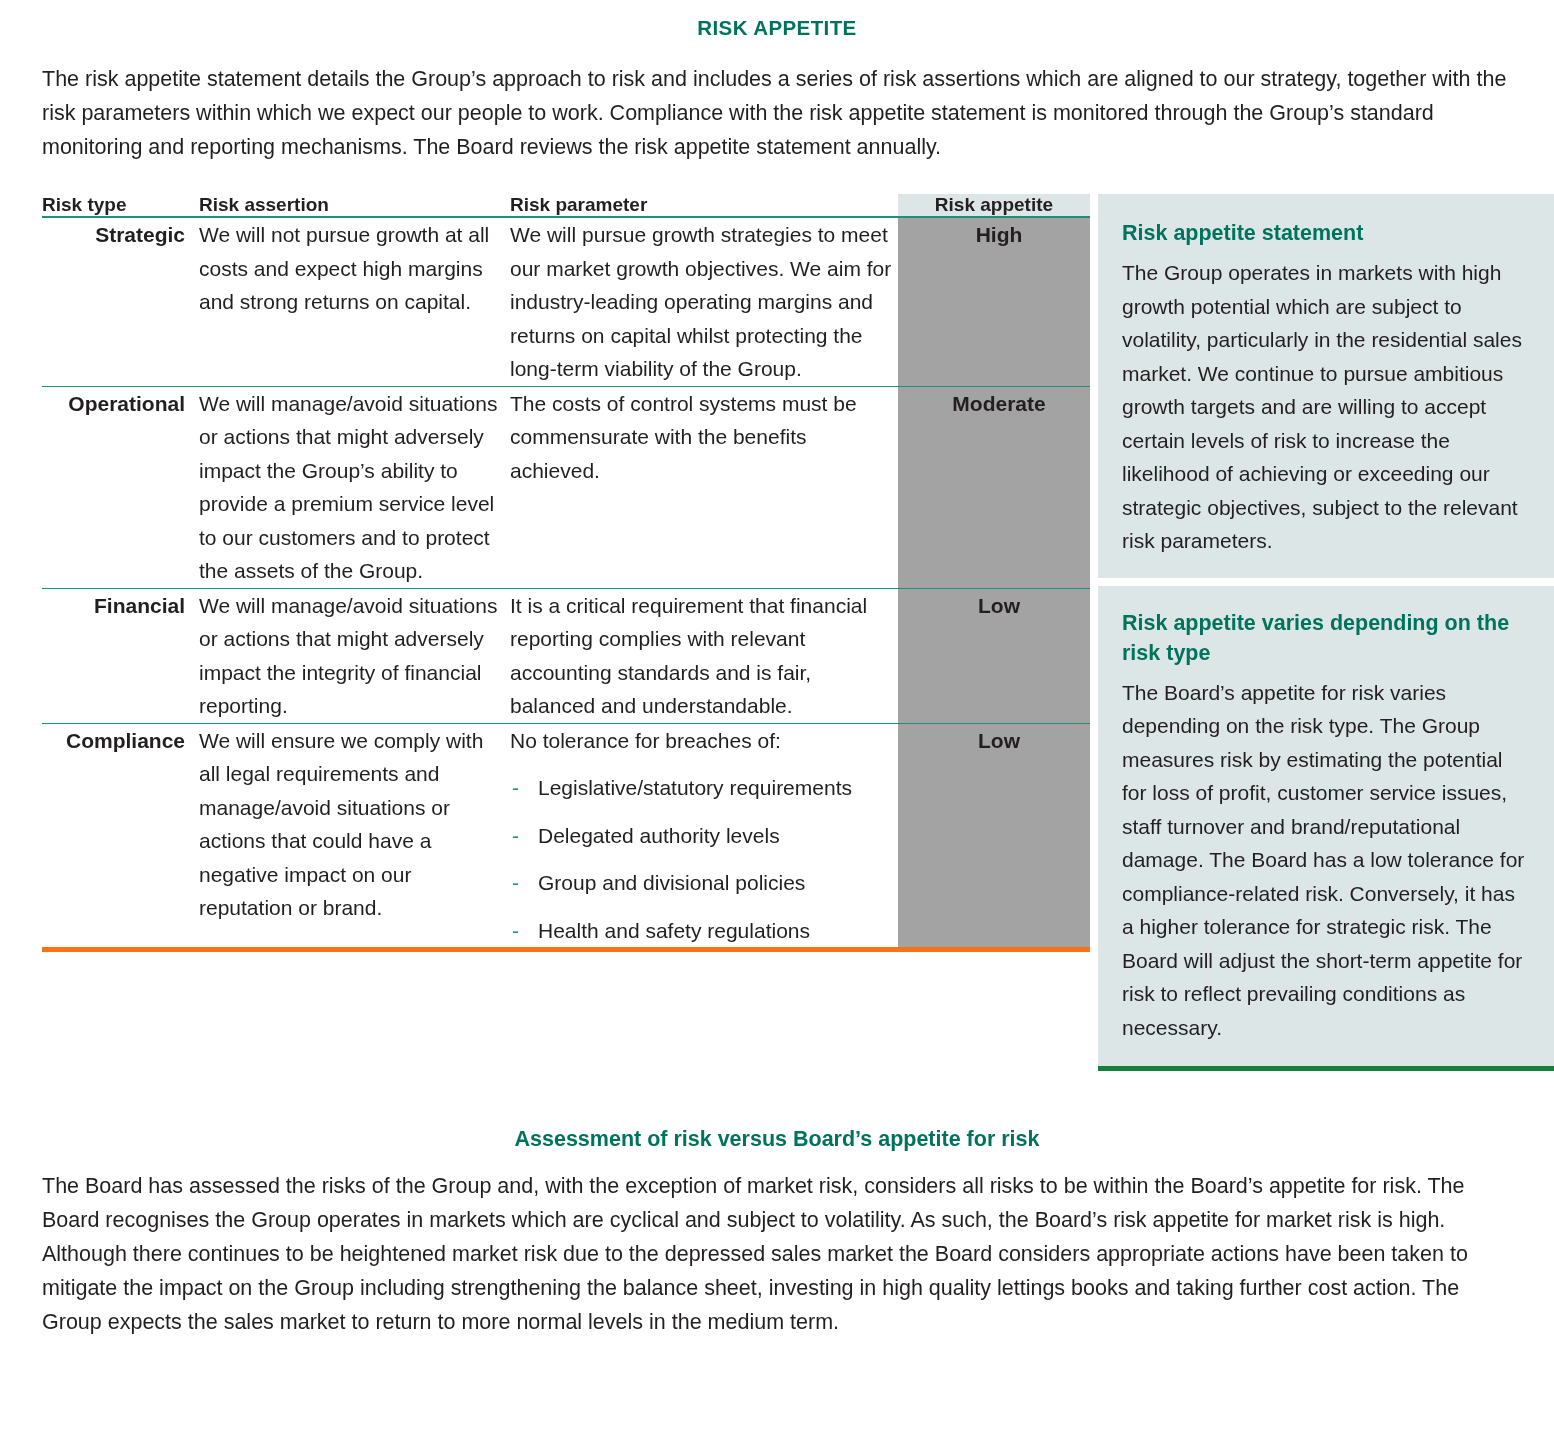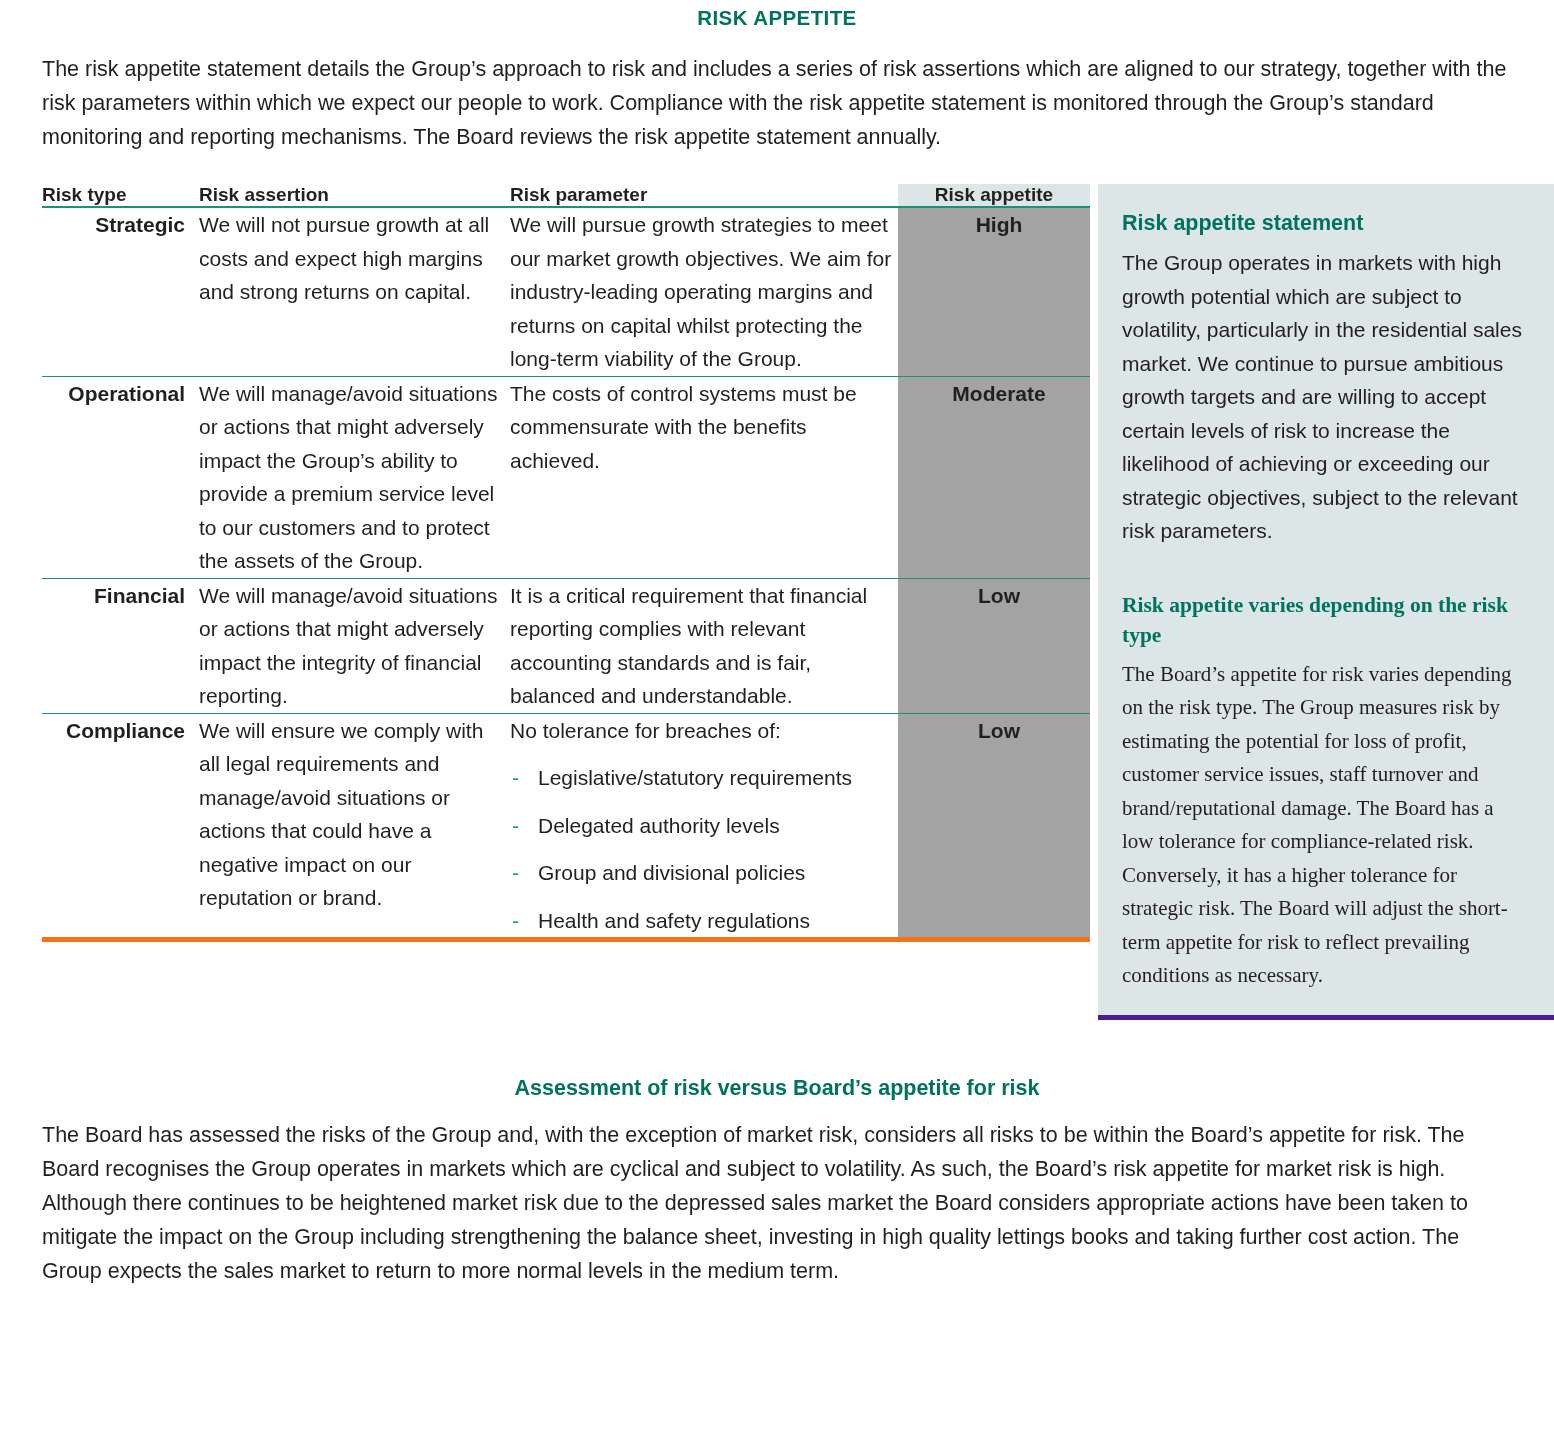--- a/index.html
+++ b/index.html
@@ -12,21 +12,21 @@
     height: 1451px;
     font-family: "Liberation Sans", sans-serif;
     color: #231f20;
     overflow: hidden;
   }
   .page {
     position: relative;
     width: 1554px;
     height: 1451px;
     box-sizing: border-box;
-    padding: 0 42px;
+    padding: 10px 42px;
   }
 
   
   .page-title {
     text-align: center;
     color: #00735c;
     font-size: 20.5px;
     font-weight: bold;
     letter-spacing: 0.4px;
     padding-top: 6px;
@@ -127,32 +127,31 @@
     color: #1d9178;
     font-weight: normal;
   }
 
   
   .sidebar {
     width: 456px;
     flex: 0 0 456px;
     display: flex;
     flex-direction: column;
-    gap: 0;
+    gap: 8px;
   }
   .side-card {
     background: #dde6e6;
     padding: 22px 24px 20px 24px;
     box-sizing: border-box;
   }
   .side-card.first { padding-top: 24px; }
   .side-card.second {
-    border-bottom: 5px solid #4c1d95;
+    border-bottom: 5px solid #15803d;
     padding-bottom: 22px;
-    font-family: Liberation Serif, serif;
   }
   .side-title {
     color: #00735c;
     font-size: 21.5px;
     font-weight: bold;
     line-height: 30px;
     margin-bottom: 8px;
   }
   .side-body {
     font-size: 21px;

